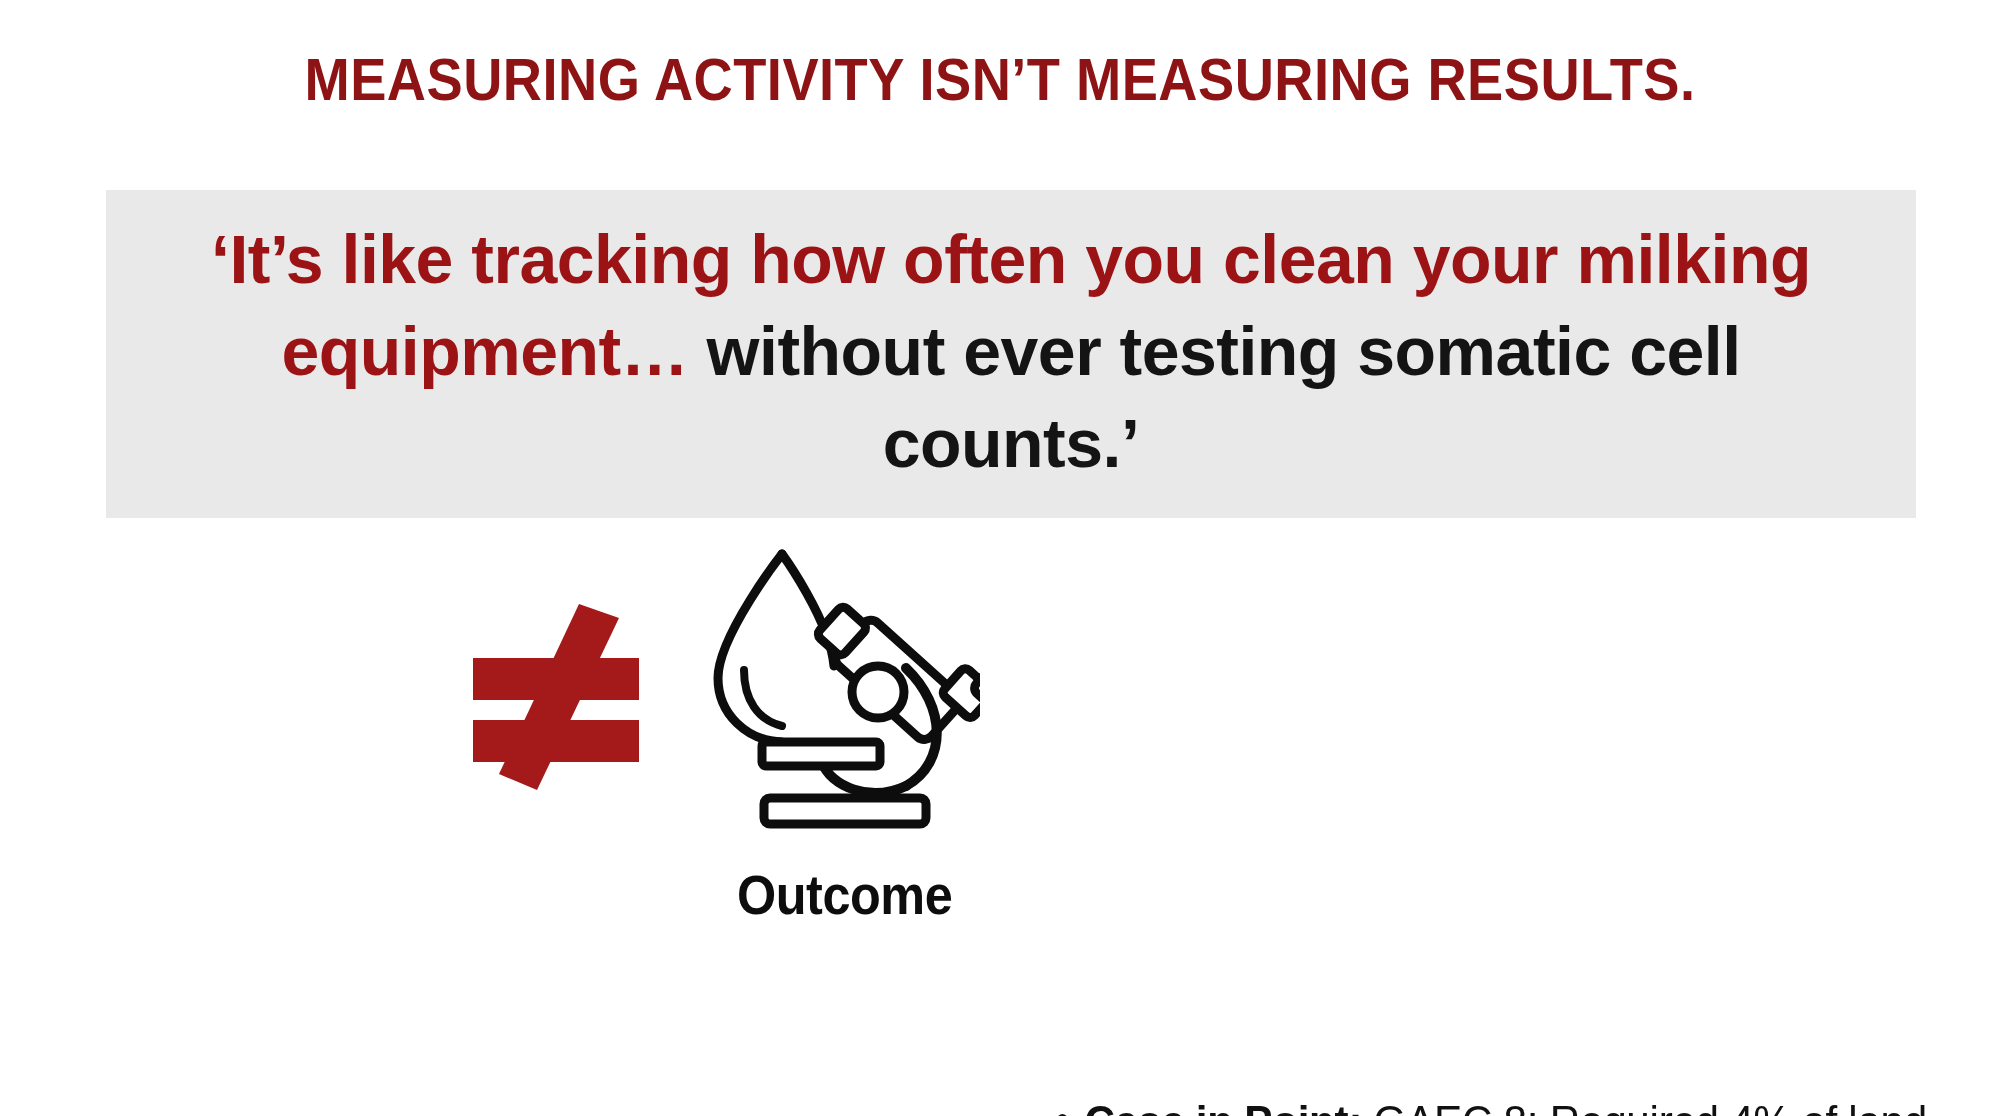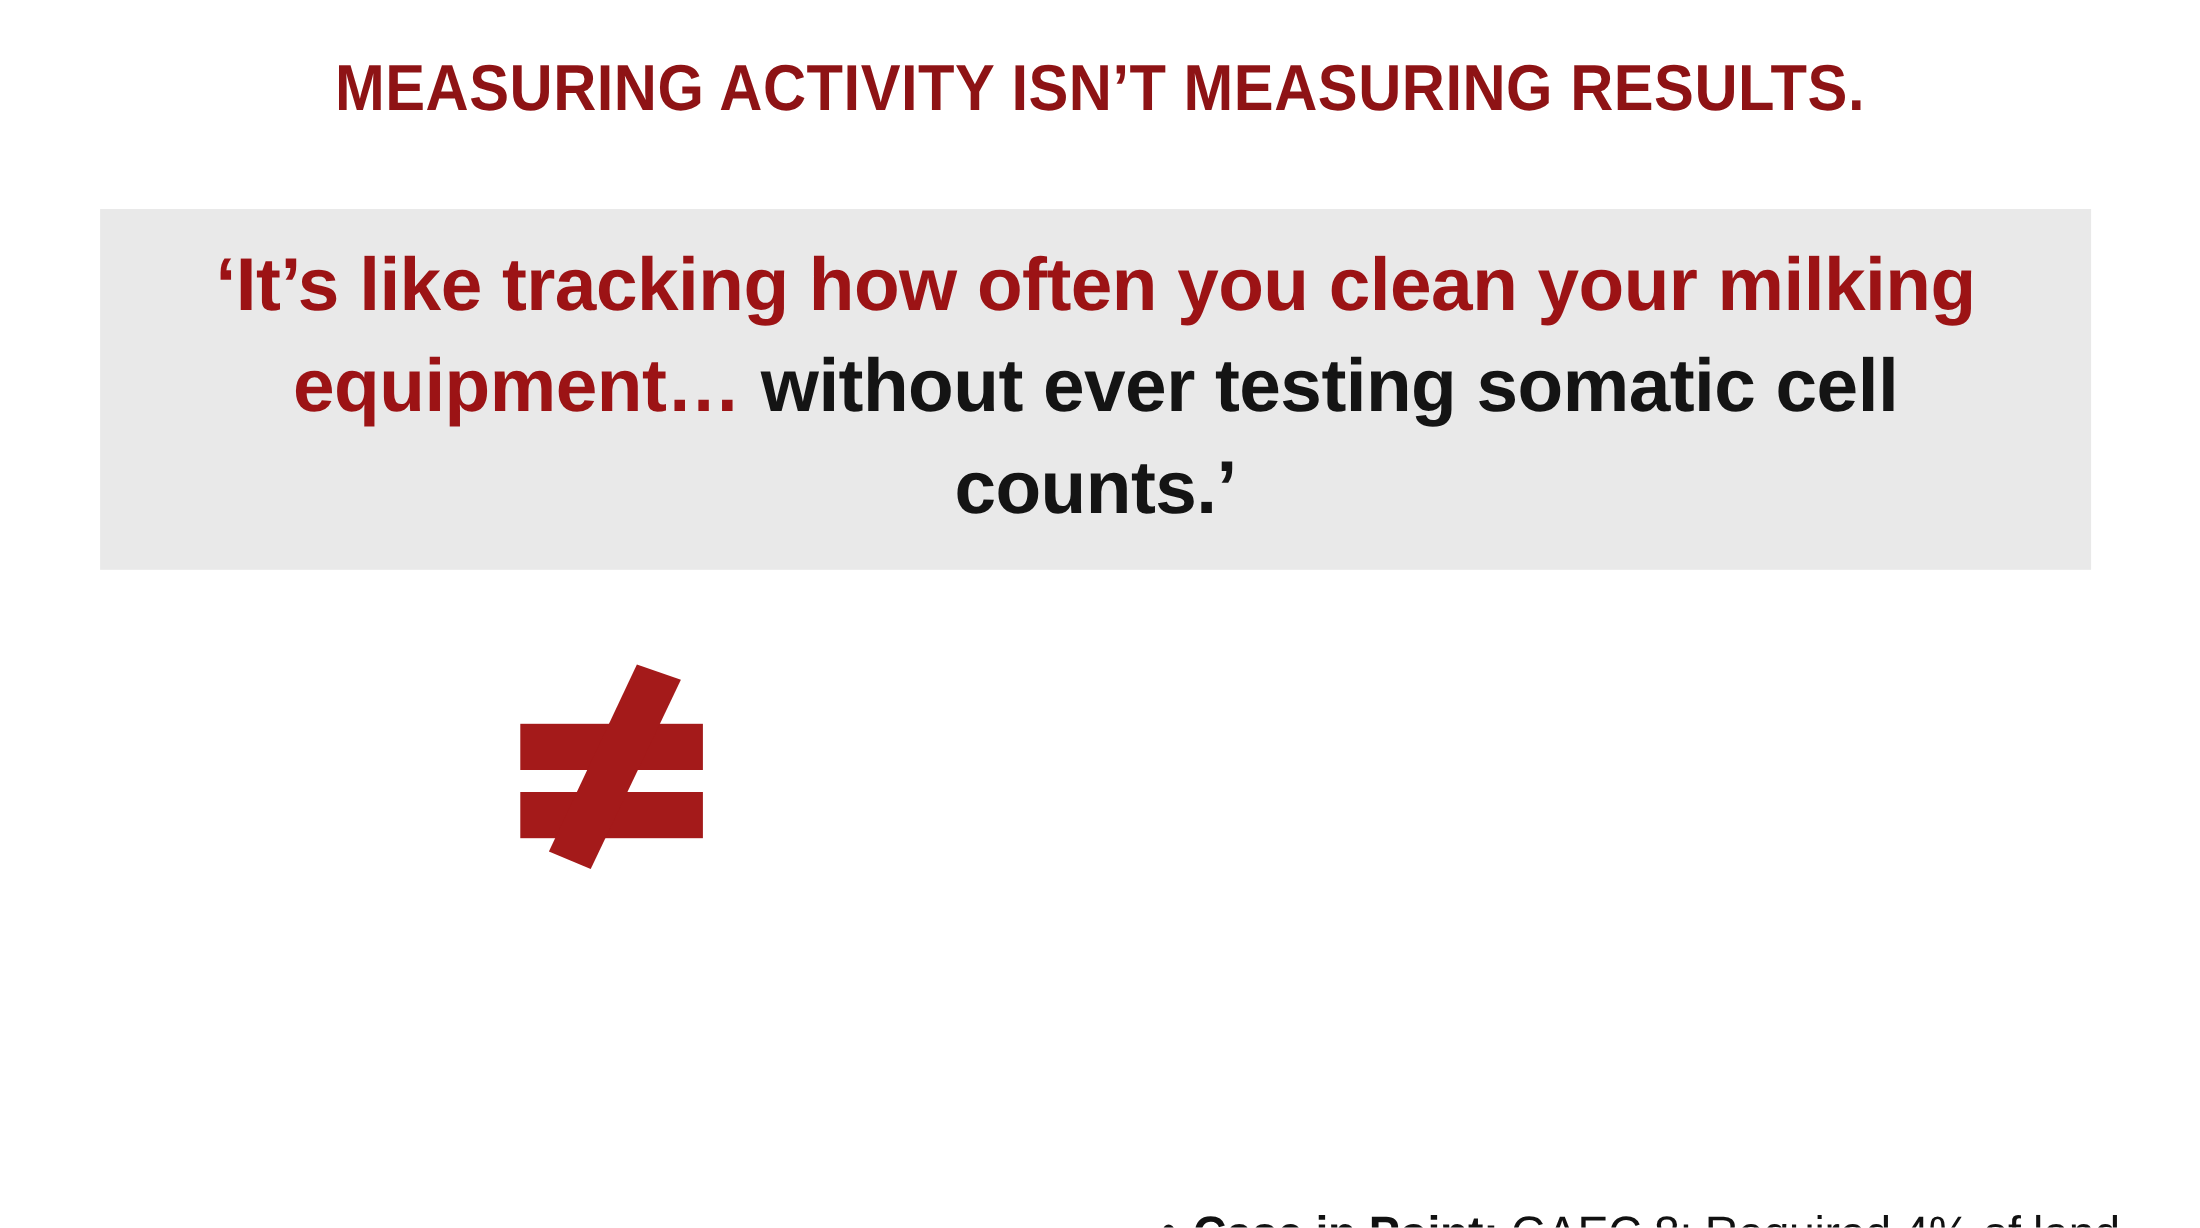--- a/index.html
+++ b/index.html
@@ -28,21 +28,21 @@
     letter-spacing: 0.5px;
     color: #8E1315;
     white-space: nowrap;
     transform: scaleX(0.92);
     transform-origin: center top;
   }
 
   
   .quote-band {
     position: absolute;
-    left: 91px;
+    left: 106px;
     top: 190px;
     width: 1810px;
     height: 328px;
     background: #E9E9E9;
     display: flex;
     align-items: center;
     justify-content: center;
   }
   .quote-text {
     width: 1700px;
@@ -164,20 +164,47 @@
     <div class="neq-holder">
       <svg width="178" height="190" viewBox="0 0 178 190" xmlns="http://www.w3.org/2000/svg" aria-hidden="true">
         <g fill="#A41A1A">
           <rect x="6" y="56" width="166" height="42"></rect>
           <rect x="6" y="118" width="166" height="42"></rect>
           <polygon points="112,2 152,16 70,188 32,172"></polygon>
         </g>
       </svg>
     </div>
 
+    <div class="icon-cell outcome">
+      <div class="icon-holder">
+        <svg width="270" height="285" viewBox="0 0 270 285" fill="none" xmlns="http://www.w3.org/2000/svg" aria-hidden="true">
+
+          <path d="M72 6 C72 6 8 88 8 130 C8 166 37 193 72 194" stroke="#0d0d0d" stroke-width="9" stroke-linecap="round" fill="none"></path>
+          <path d="M72 6 C72 6 120 72 124 118" stroke="#0d0d0d" stroke-width="9" stroke-linecap="round" fill="none"></path>
+          <path d="M34 122 C34 152 48 172 72 178" stroke="#0d0d0d" stroke-width="8" stroke-linecap="round" fill="none"></path>
+
+          <g transform="rotate(42 170 120)">
+            <rect x="128" y="88" width="126" height="58" rx="10" ry="10" stroke="#0d0d0d" stroke-width="9" fill="#ffffff"></rect>
+            <rect x="232" y="62" width="40" height="36" rx="6" ry="6" stroke="#0d0d0d" stroke-width="9" fill="#ffffff"></rect>
+            <rect x="252" y="44" width="46" height="30" rx="7" ry="7" stroke="#0d0d0d" stroke-width="9" fill="#ffffff"></rect>
+            <rect x="100" y="98" width="34" height="40" rx="6" ry="6" stroke="#0d0d0d" stroke-width="9" fill="#ffffff"></rect>
+          </g>
+
+          <circle cx="168" cy="144" r="26" stroke="#0d0d0d" stroke-width="9" fill="#ffffff"></circle>
+
+          <path d="M196 120 C236 158 238 214 196 238" stroke="#0d0d0d" stroke-width="10" fill="none" stroke-linecap="round"></path>
+          <path d="M196 238 C160 255 120 238 112 214" stroke="#0d0d0d" stroke-width="10" fill="none" stroke-linecap="round"></path>
+
+          <rect x="52" y="194" width="118" height="24" rx="4" ry="4" stroke="#0d0d0d" stroke-width="9" fill="#ffffff"></rect>
+
+          <rect x="54" y="250" width="162" height="26" rx="6" ry="6" stroke="#0d0d0d" stroke-width="9" fill="#ffffff"></rect>
+        </svg>
+      </div>
+      <div class="icon-label">Outcome</div>
+    </div>
   </div>
 
   <div class="bullets">
     <div class="bullet-item">
       <span class="bullet-lead">Case in Point:</span><span> GAEC 8: Required 4% of land for biodiversity.</span>
     </div>
 
   </div>
 
 </div>

